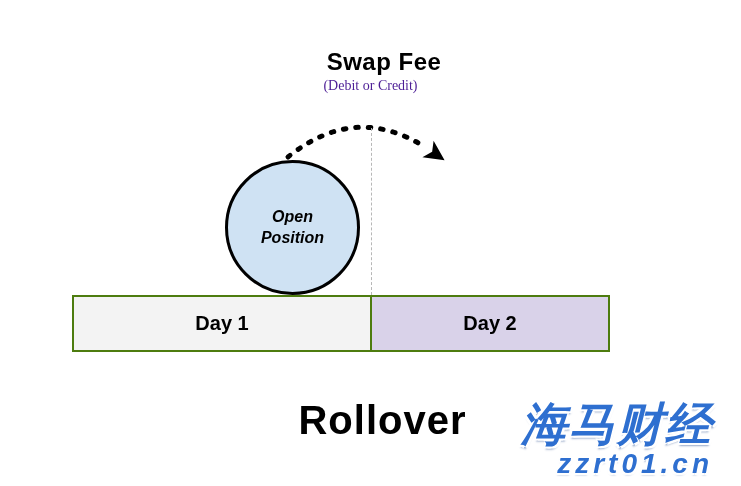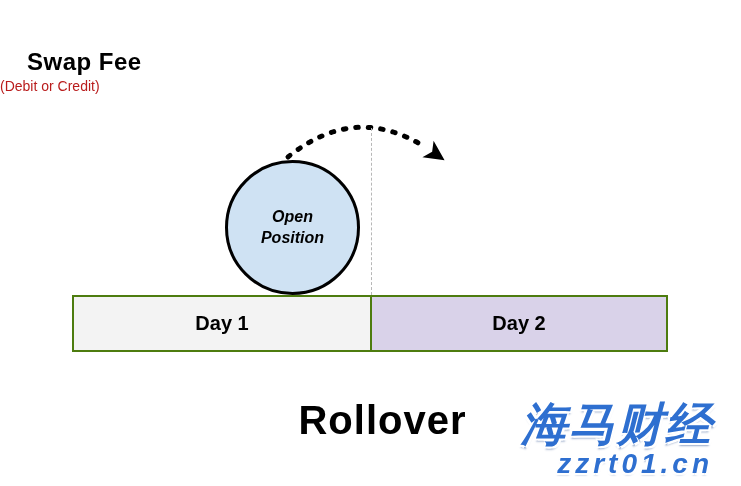--- a/index.html
+++ b/index.html
@@ -13,29 +13,30 @@
   .canvas {
     position: absolute; inset: 0;
     width: 741px; height: 486px;
     background: #ffffff;
   }
 
   
   .title {
     position: absolute;
     top: 48px; left: 0; right: 0;
-    text-align: left;
+    text-align: center;
     font-size: 24px; font-weight: bold; color: #000000;
     letter-spacing: 0.5px;
     margin-left: 27px;
   }
   .subtitle {
     position: absolute;
     top: 78px; left: 0; right: 0;
-    font-size: 14px; color: #b91c1c;
+    text-align: center;
+    font-size: 14px; color: #4c1d95; font-family: Liberation Serif, serif;
   }
 
   
   .arrow-svg {
     position: absolute;
     left: 250px; top: 95px;
     width: 230px; height: 90px;
   }
 
   
@@ -79,21 +80,21 @@
     display: flex;
     align-items: center;
     justify-content: center;
     font-size: 20px; font-weight: bold; color: #000000;
   }
   .day-bar.day1 {
     width: 300px;
     background: #f3f3f3;
   }
   .day-bar.day2 {
-    width: 298px;
+    width: 240px;
     margin-left: -2px;
     background: #d9d2e9;
   }
 
   
   .caption {
     position: absolute;
     top: 398px; left: 0; right: 0;
     text-align: center;
     font-size: 40px; font-weight: bold; color: #000000;

